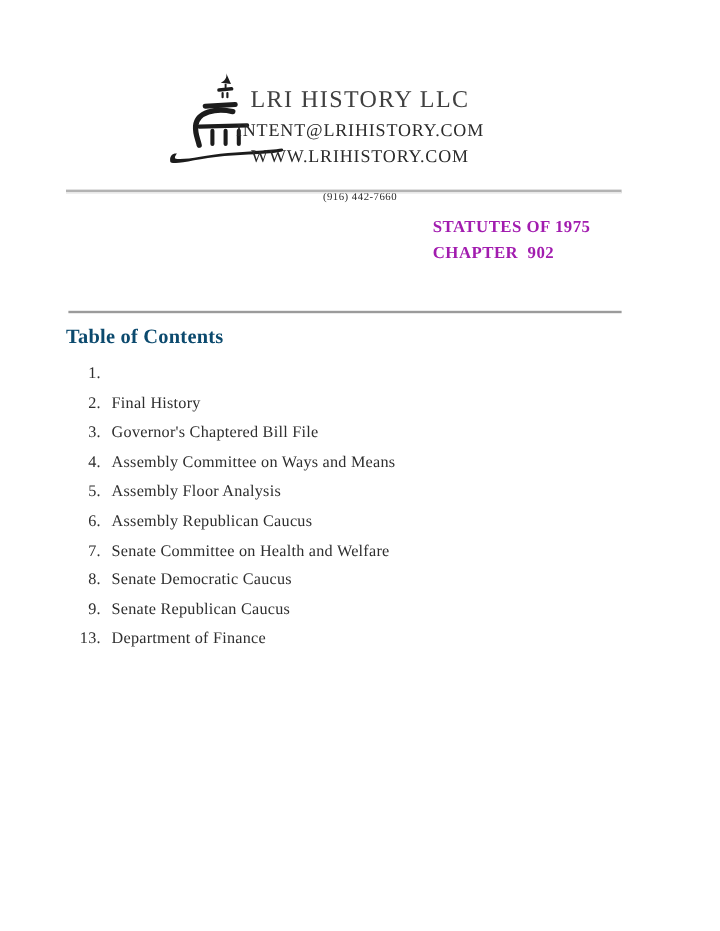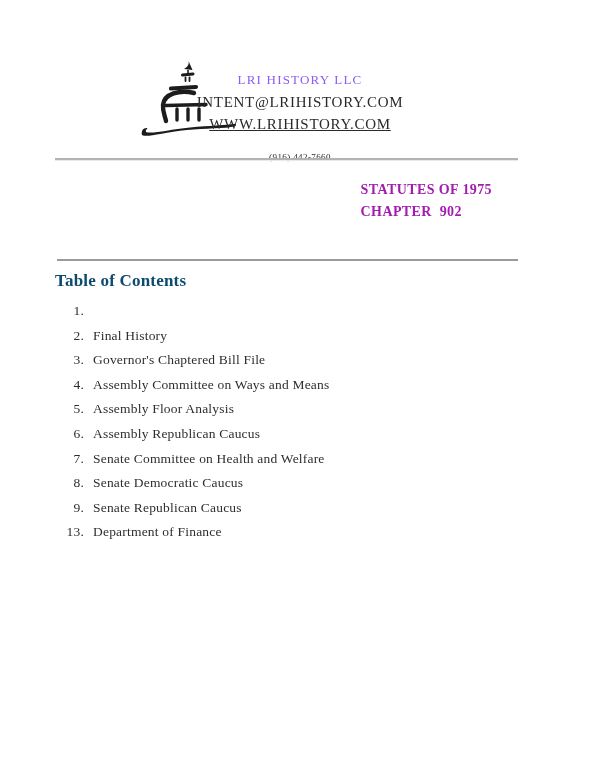--- a/index.html
+++ b/index.html
@@ -22,33 +22,33 @@
     height: 80px;
   }
   .head-text {
     position: absolute;
     left: 170px;
     top: 72px;
     width: 260px;
     text-align: center;
   }
   .company {
-    font-size: 13px;
+    font-size: 20px;
     letter-spacing: 1.2px;
-    color: #8b5cf6;
+    color: #404040;
     white-space: pre;
   }
   .contact {
     margin-top: 6px;
     font-size: 15px;
     letter-spacing: 0.7px;
     color: #2a2a2a;
     white-space: pre;
   }
-  .contact + .contact { margin-top: 4.5px; text-decoration: underline; }
+  .contact + .contact { margin-top: 4.5px; }
   .phone {
     margin-top: 19px;
     font-size: 9px;
     letter-spacing: 0.4px;
     color: #2a2a2a;
     white-space: pre;
   }
 
   
   .rule-top {

